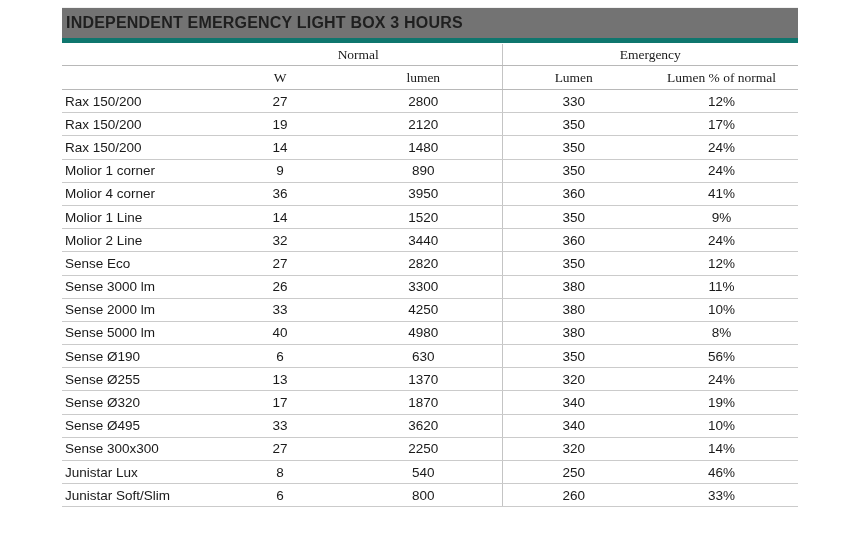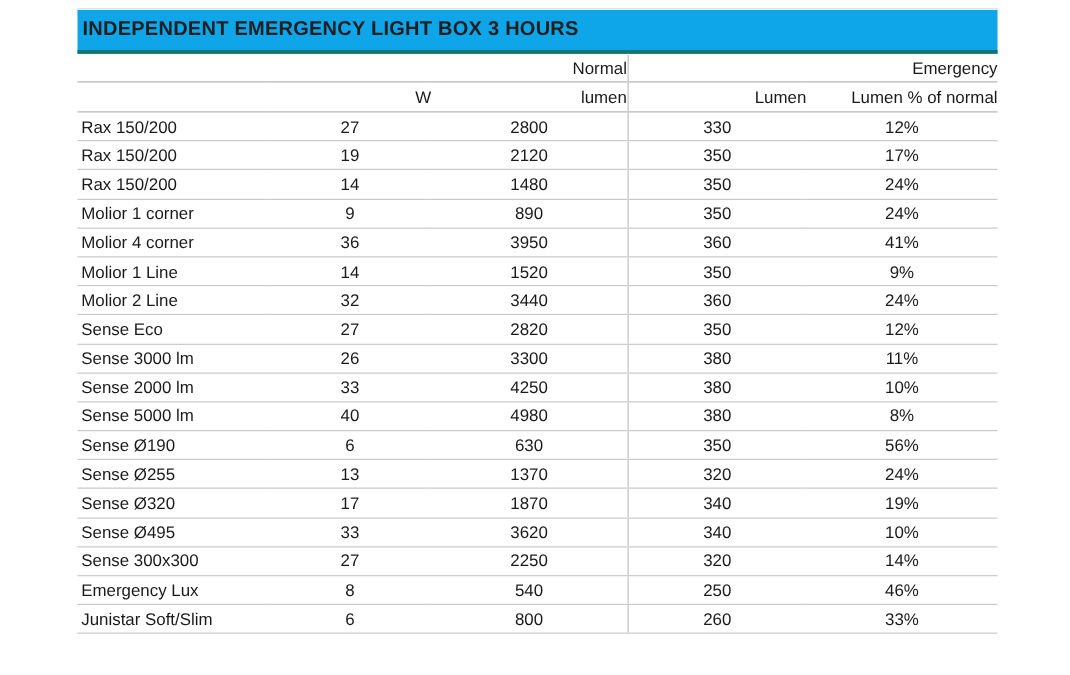--- a/index.html
+++ b/index.html
@@ -14,23 +14,23 @@
   }
   .sheet {
     position: absolute;
     left: 62px;
     top: 7px;
     width: 736px;
   }
   .title-bar {
     box-sizing: border-box;
     height: 36px;
-    background: #0ea5e9;
+    background: #737373;
     border-top: 1px solid #f1f1f1;
-    border-bottom: 3px solid #0f766e;
+    border-bottom: 5px solid #0f766e;
     display: flex;
     align-items: center;
     padding-left: 4px;
   }
   .title-bar .title {
     font-size: 16px;
     font-weight: bold;
     letter-spacing: 0.2px;
     color: #1f1f1f;
     white-space: nowrap;
@@ -43,22 +43,23 @@
     margin-top: 1px;
   }
   col.c-name   { width: 153px; }
   col.c-w      { width: 130px; }
   col.c-lumen  { width: 157px; }
   col.c-elumen { width: 143px; }
   col.c-pct    { width: 153px; }
 
   thead th {
     font-weight: normal;
-    text-align: right;
+    text-align: center;
     padding: 0;
+    font-family: Liberation Serif, serif;
   }
   tr.group-row th {
     height: 21px;
     border-bottom: 1px solid #b8b8b8;
   }
   tr.col-row th {
     height: 23px;
     border-bottom: 1px solid #b8b8b8;
   }
   tbody td {
@@ -214,21 +215,21 @@
     <td>10%</td>
   </tr>
         <tr>
     <td class="name">Sense 300x300</td>
     <td>27</td>
     <td>2250</td>
     <td class="divider">320</td>
     <td>14%</td>
   </tr>
         <tr>
-    <td class="name">Emergency Lux</td>
+    <td class="name">Junistar Lux</td>
     <td>8</td>
     <td>540</td>
     <td class="divider">250</td>
     <td>46%</td>
   </tr>
         <tr>
     <td class="name">Junistar Soft/Slim</td>
     <td>6</td>
     <td>800</td>
     <td class="divider">260</td>

